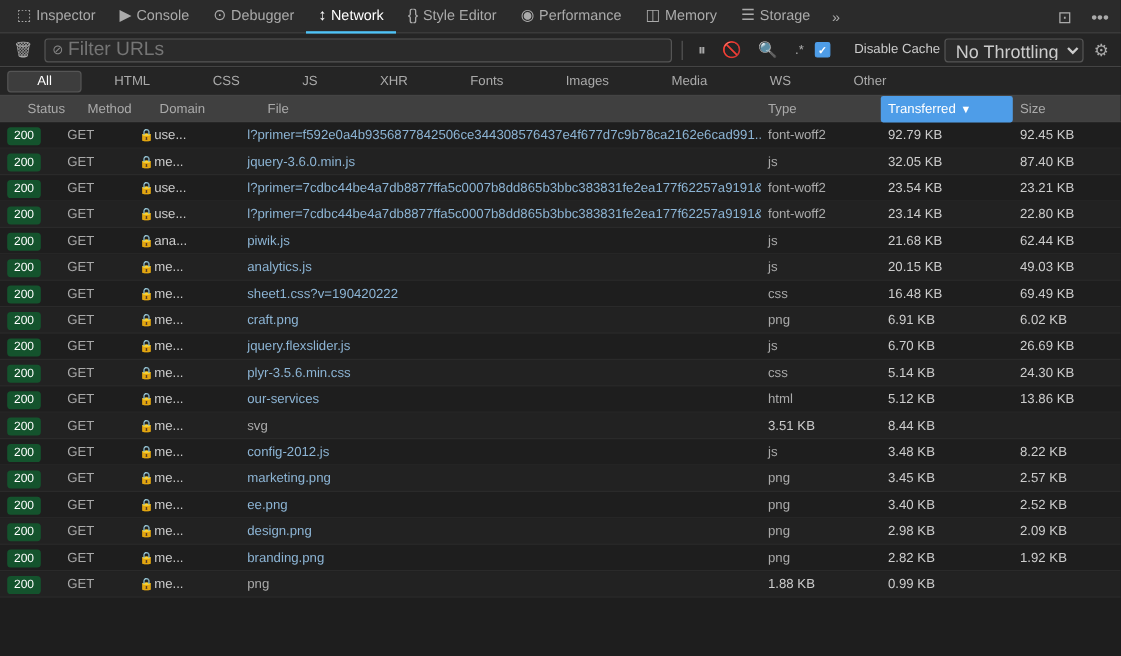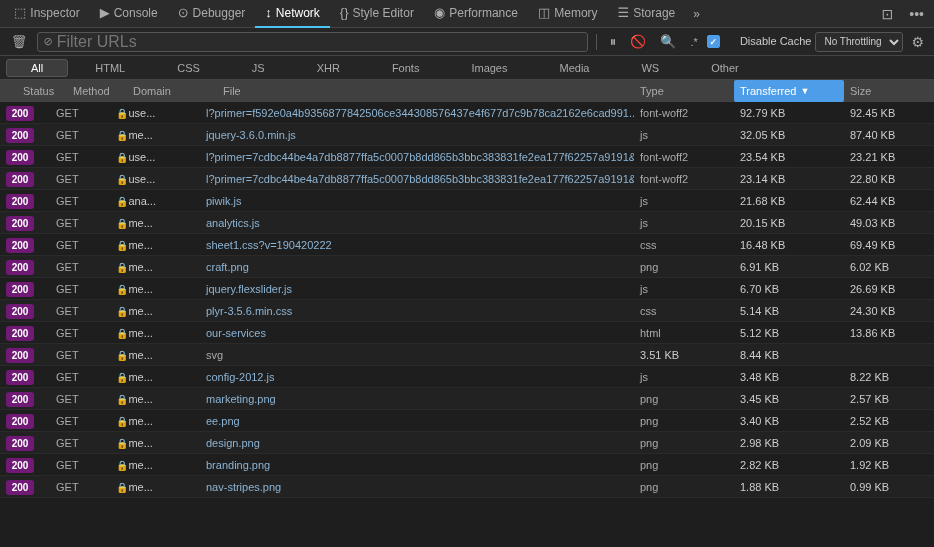--- a/index.html
+++ b/index.html
@@ -75,21 +75,21 @@
       display: flex; align-items: center; gap: 4px; margin-left: auto;
     }
     .disable-cache-wrap {
       display: flex; align-items: flex-start; gap: 20px;
     }
     .checkbox-blue {
       width: 13px; height: 13px; background: #4e9de8; border: 1px solid #4e9de8; border-radius: 2px; display: flex; align-items: center; justify-content: center; cursor: pointer;
     }
     .checkbox-blue::after { content: '✓'; color: #fff; font-size: 9px; font-weight: bold; }
     .throttle-select {
-      background: #2b2b2b; border: 1px solid #555; color: #ccc; font-size: 10px; padding: 1px 4px; border-radius: 3px; cursor: pointer; height: 20px;
+      background: #2b2b2b; border: 1px solid #555; color: #ccc; font-size: 15px; padding: 1px 4px; border-radius: 3px; cursor: pointer; height: 20px;
     }
     .gear-btn {
       background: none; border: none; color: #aaa; cursor: pointer; font-size: 14px; padding: 2px 4px;
     }
 
     
     .sub-filter {
       display: flex;
       align-items: center;
       background: #252525;
@@ -132,21 +132,21 @@
       align-items: center;
       border-bottom: 1px solid #2a2a2a;
       cursor: pointer;
     }
     .table-row:nth-child(even) { background: #222; }
     .td {
       padding: 0 6px; font-size: 11px; color: #ccc; white-space: nowrap; overflow: hidden; text-overflow: ellipsis; height: 22px; display: flex; align-items: center;
     }
     .status-badge {
       display: inline-flex; align-items: center; justify-content: center;
-      background: #701a75; color: #fff; font-size: 10px; font-weight: bold;
+      background: #14532d; color: #fff; font-size: 10px; font-weight: normal;
       border-radius: 3px; padding: 1px 4px; min-width: 28px; height: 15px;
     }
     .method { color: #aaa; }
     .lock-icon { font-size: 10px; color: #888; }
     .file-col { color: #8cb4d4; }
     .type-col { color: #aaa; }
     .size-col { color: #ccc; }
   </style>
 </head>
 <body>
@@ -492,18 +492,17 @@
   </div>
     <div class="table-row">
     <div class="td">
       <span class="status-badge">200</span>
     </div>
     <div class="td method">GET</div>
     <div class="td">
       <span class="lock-icon">🔒</span>
       <span>me...</span>
     </div>
-    <div class="td file-col" title="nav-stripes.png">nav-stripes.png</div>
     <div class="td type-col">png</div>
     <div class="td size-col">1.88 KB</div>
     <div class="td size-col">0.99 KB</div>
   </div>
   </div>
 
 </body></html>

